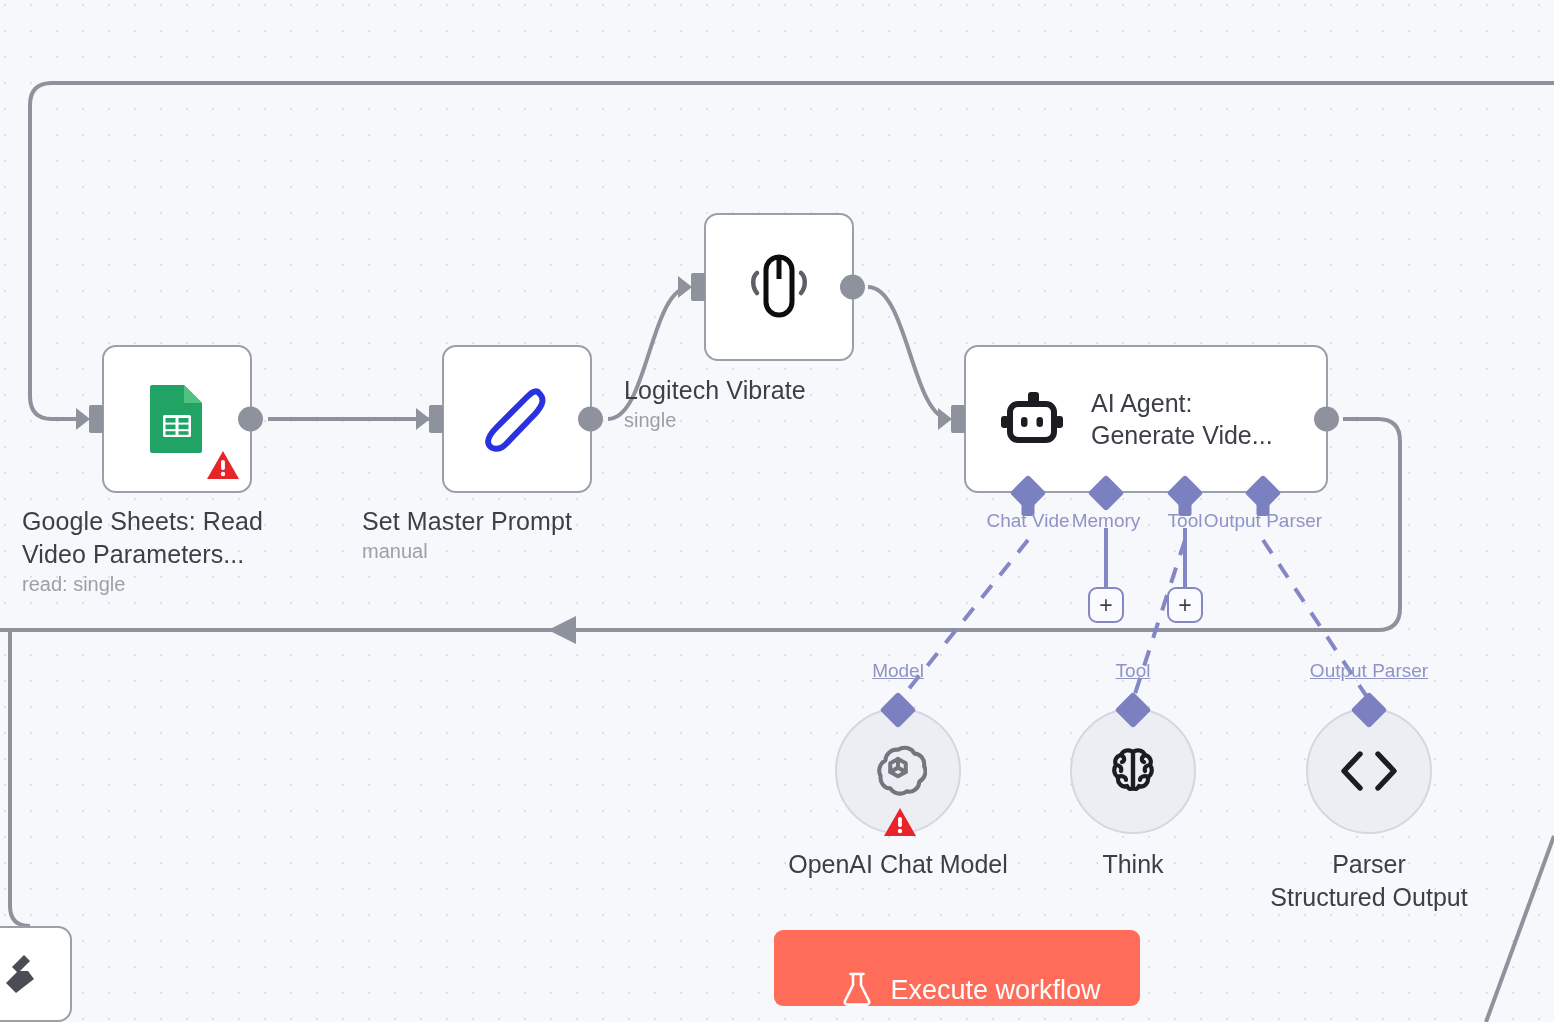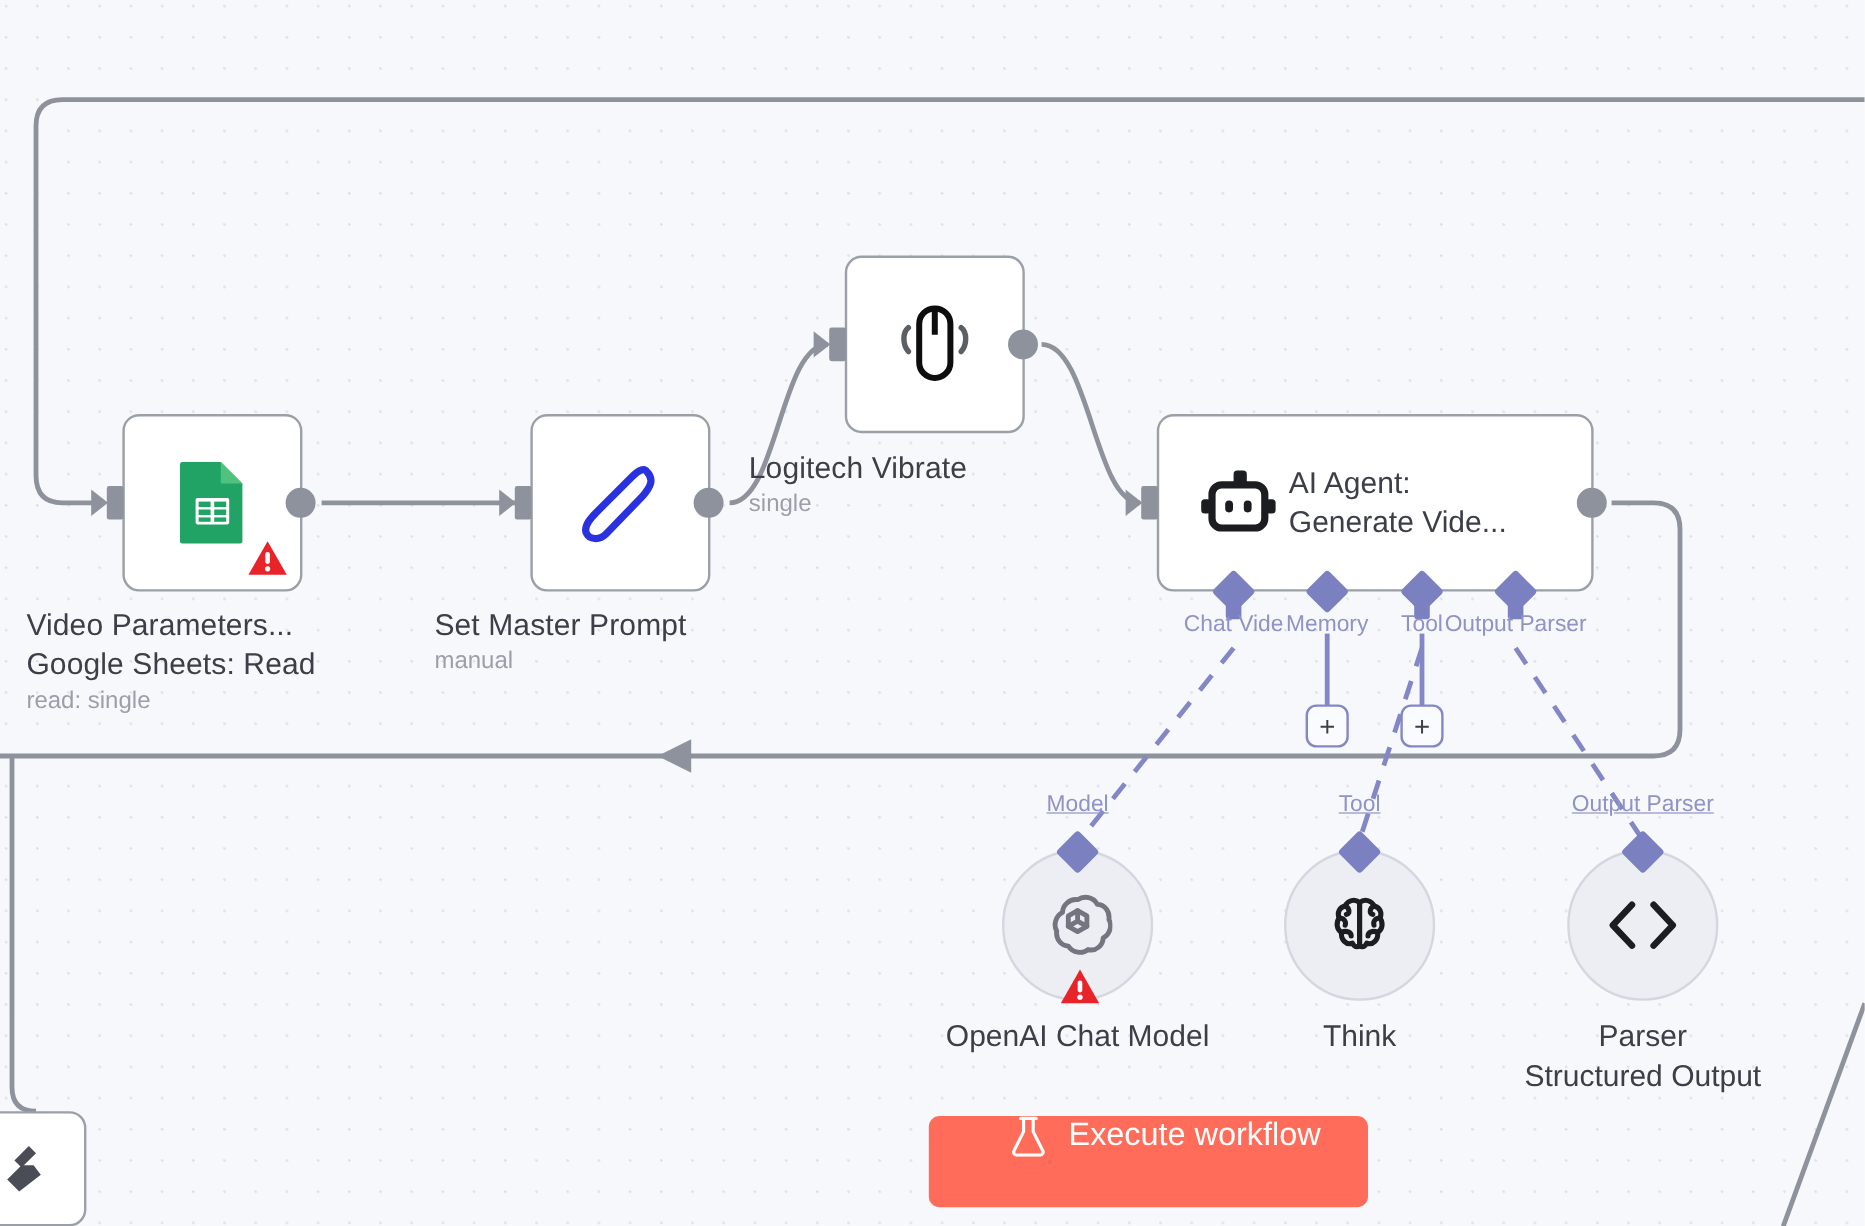--- a/index.html
+++ b/index.html
@@ -23,21 +23,21 @@
   
   .node {
     position: absolute;
     background: #ffffff;
     border: 2px solid #9a9fa8;
     border-radius: 14px;
     display: flex; align-items: center;
     z-index: 5;
   }
   .node.sq { width: 150px; height: 148px; justify-content: center; }
-  .node.wide { width: 364px; height: 148px; justify-content: flex-start; padding-left: 34px; gap: 10px; }
+  .node.wide { width: 364px; height: 148px; justify-content: flex-start; padding-left: 34px; gap: 27px; }
 
   .node-caption {
     position: absolute;
     text-align: left;
     z-index: 6;
     pointer-events: none;
   }
   .node-title {
     font-size: 25px;
     line-height: 1.32;
@@ -113,21 +113,21 @@
     position: absolute; text-align: center; font-size: 19px; color: #8f93c6;
     z-index: 6; white-space: nowrap; text-decoration: underline;
   }
 
   
   #execute-workflow-button {
     position: absolute; left: 774px; top: 930px;
     width: 366px; height: 76px;
     background: #ff6d5a; border: none; border-radius: 9px;
     color: #ffffff; font-size: 27px; font-family: "Liberation Sans", sans-serif;
-    display: flex; align-items: flex-start; justify-content: center; gap: 18px;
+    display: flex; align-items: flex-end; justify-content: center; gap: 18px;
     cursor: pointer; z-index: 20; padding-left: 29px;
   }
 
   
   #partial-node-cleanup {
     position: absolute; left: -66px; top: 926px;
     width: 138px; height: 96px;
     background: #fff; border: 2px solid #9a9fa8; border-radius: 14px;
     display: flex; align-items: center; justify-content: flex-end;
     padding-right: 26px; z-index: 5;
@@ -184,22 +184,22 @@
       <rect x="30.5" y="48.2" width="10" height="3.6" fill="#21a366"></rect>
     </svg>
     <svg class="warn-badge" style="right:10px; bottom:10px;" viewBox="0 0 34 31">
       <path d="M17 1 L33 29 H1 Z" fill="#e8242a"></path>
       <rect x="15.1" y="10" width="3.8" height="10" rx="1.8" fill="#ffffff"></rect>
       <circle cx="17" cy="24" r="2.2" fill="#ffffff"></circle>
     </svg>
     <span class="port-out"></span>
   </div>
   <div class="node-caption" style="left:22px; top:505px; width:310px;">
+    <div class="node-title">Google Sheets: Read</div>
     <div class="node-title">Video Parameters...</div>
-    <div class="node-title">Google Sheets: Read</div>
     <div class="node-sub">read: single</div>
   </div>
 
   <div class="node sq" style="left:442px; top:345px;">
     <span class="port-in"></span>
     <svg width="76" height="76" viewBox="0 0 76 76">
       <path d="M60 12 C66 18 64 24 56 33 L26 64 C20 70 12 68 10 64 C7 59 11 53 18 46 L48 16 C54 10 58 9 60 12 Z" fill="none" stroke="#2a32e0" stroke-width="6" stroke-linejoin="round"></path>
     </svg>
     <span class="port-out"></span>
   </div>

